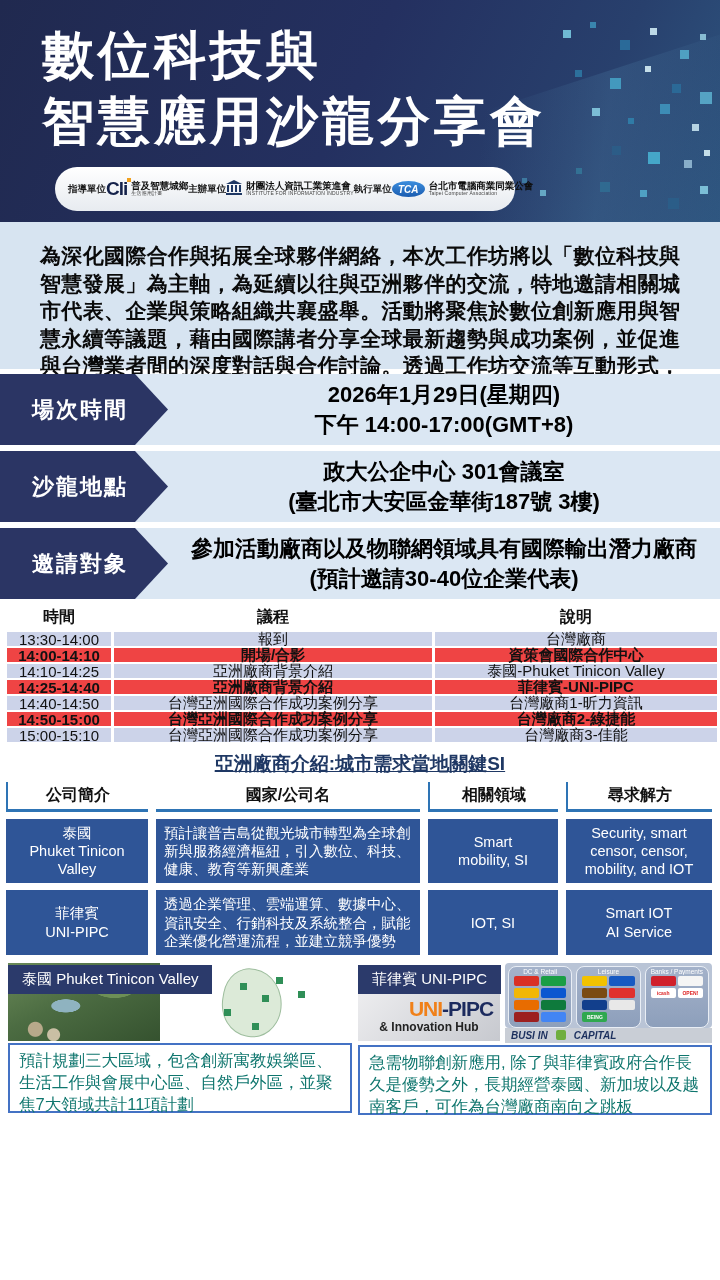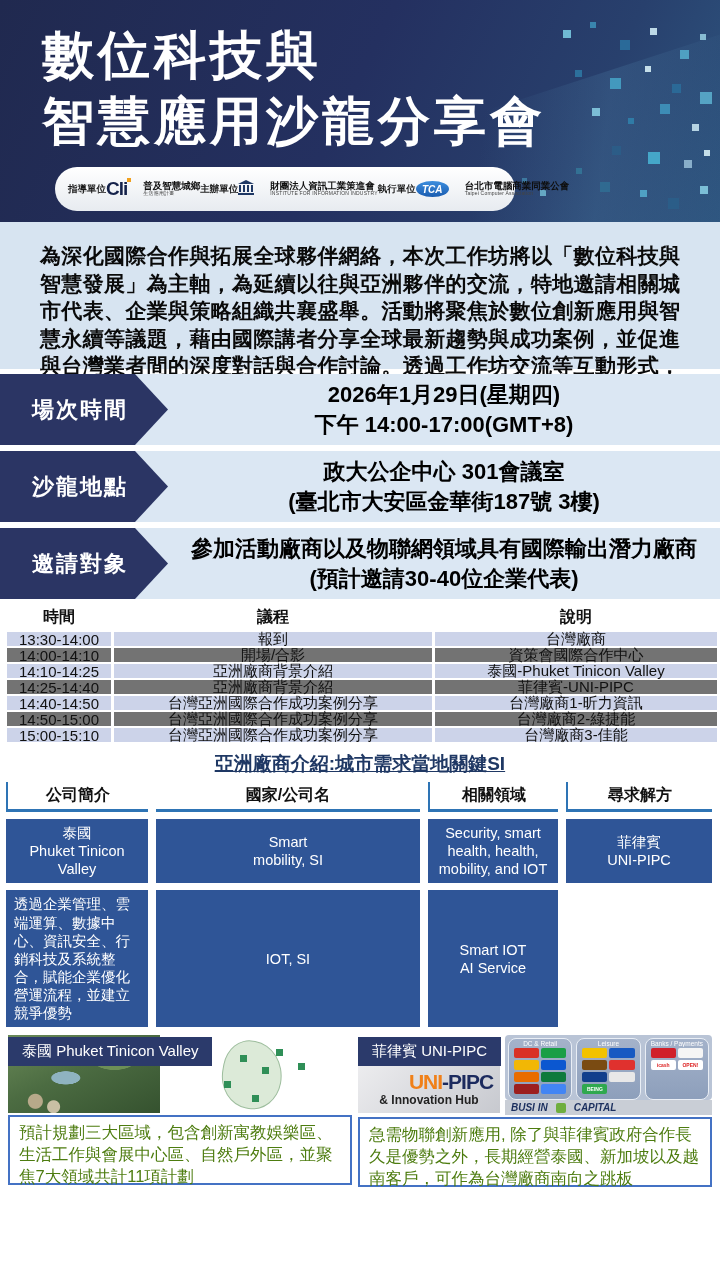--- a/index.html
+++ b/index.html
@@ -14,21 +14,21 @@
         transform:rotate(-18deg);}
   .hero-title{position:absolute;left:42px;top:22px;color:#fff;font-weight:900;
         font-size:52px;line-height:66px;letter-spacing:4px;}
   .logo-bar{position:absolute;left:55px;top:167px;width:460px;height:44px;box-sizing:border-box;
         background:linear-gradient(#ffffff,#e7ebf0);border-radius:22px;
         display:flex;align-items:center;justify-content:space-between;padding:0 13px;}
   .role{font-size:9.5px;font-weight:700;color:#1a1a1a;white-space:nowrap;}
   .org{display:flex;align-items:center;gap:4px;white-space:nowrap;}
   .cli-mark{position:relative;font-weight:900;font-size:19px;color:#15224a;letter-spacing:-1px;}
   .cli-mark::after{content:"";position:absolute;right:-4px;top:0;width:4px;height:4px;background:#f0a01e;}
-  .org-col{display:flex;flex-direction:column;line-height:1.05;margin-left:12px;}
+  .org-col{display:flex;flex-direction:column;line-height:1.05;}
   .org-name{font-size:9.5px;font-weight:800;color:#0e0e0e;}
   .org-sub{font-size:5px;color:#444;letter-spacing:.2px;}
   .tca-oval{width:33px;height:16px;border-radius:50%;background:linear-gradient(#3c8ede,#1a5cb0);
         color:#fff;font-weight:900;font-style:italic;font-size:10px;
         display:flex;align-items:center;justify-content:center;}
   .sq{position:absolute;}
 
   
   .intro{height:147px;background:#d7e4f1;box-sizing:border-box;padding:21px 40px 0 40px;font-family:Liberation Serif, serif;}
   .intro p{margin:0;font-size:21px;font-weight:700;color:#0a0a0a;line-height:27.5px;text-align:justify;}
@@ -44,21 +44,21 @@
         display:flex;flex-direction:column;justify-content:center;text-align:center;
         font-size:22px;font-weight:700;color:#000;line-height:30px;}
 
   
   .schedule{margin:4px 7px 0 7px;}
   .sch-grid{display:grid;grid-template-columns:104px 318px 282px;gap:2px 3px;}
   .sch-h{height:25px;display:flex;align-items:center;justify-content:center;
         font-size:16px;font-weight:600;color:#111;background:#fff;}
   .sch-c{height:14px;display:flex;align-items:center;justify-content:center;
         font-size:15px;color:#111;}
-  .bd{background:#ccd3e9;} .bl{background:#737373;}
+  .bd{background:#ccd3e9;} .bl{background:#ef4444;font-weight:bold;}
 
   
   .vendors-title{margin:9px 0 5px 0;text-align:center;font-size:19px;font-weight:700;
         color:#1f3864;text-decoration:underline;}
   .ven-grid{display:grid;grid-template-columns:142px 264px 130px 146px;gap:7px 8px;margin:0 6px;}
   .ven-h{height:24px;display:flex;align-items:flex-end;justify-content:center;
         font-size:16px;font-weight:700;color:#111;border-bottom:3px solid #2e74b5;padding-bottom:3px;}
   .ven-h.tick{border-left:2px solid #2e74b5;}
   .ven-c{background:#2f5597;color:#fff;display:flex;align-items:center;justify-content:center;
         text-align:center;font-size:14.5px;line-height:1.25;white-space:pre-line;
@@ -78,21 +78,21 @@
           radial-gradient(ellipse at 70% 30%,#6d8f56 0 22px,transparent 23px),
           linear-gradient(155deg,#6a8a58 0%,#4c6c42 45%,#35522f 100%);}
   .diagram{position:relative;flex:1;background:#fff;overflow:hidden;}
   .diagram::before{content:"";position:absolute;left:62px;top:6px;width:58px;height:66px;
         background:#dcead8;border:1px solid #9dbd9d;border-radius:46% 60% 50% 55%;transform:rotate(10deg);}
   .diagram::after{content:"";position:absolute;left:80px;top:20px;width:7px;height:7px;background:#2f8f57;
         box-shadow:22px 12px 0 #2f8f57,-16px 26px 0 #2f8f57,12px 40px 0 #2f8f57,36px -6px 0 #2f8f57,58px 8px 0 #2f8f57,-38px 2px 0 #77a;}
   .sc-label{position:absolute;top:2px;left:0;background:#2b3a6b;color:#fff;
         font-size:15px;font-weight:500;padding:5px 14px;white-space:nowrap;z-index:3;}
   .caption{margin-top:2px;background:#fff;border:2px solid #4472c4;box-sizing:border-box;
-        padding:4px 9px;font-size:16.5px;color:#4d7c0f;line-height:22px;height:70px;position:relative;z-index:4;}
+        padding:4px 9px;font-size:16.5px;color:#0f766e;line-height:22px;height:70px;position:relative;z-index:4;}
   .right-top{display:flex;gap:5px;}
   .right-col1{width:142px;}
   .uni-logo{margin-top:28px;height:50px;background:linear-gradient(135deg,#ededef,#c7c9cf);
         display:flex;flex-direction:column;align-items:center;justify-content:center;line-height:1;}
   .uni-main{font-weight:900;font-size:21px;letter-spacing:-1px;}
   .uni-main .u{color:#f08019;margin-left:44px;} .uni-main .p{color:#1b2a5e;}
   .uni-sub{font-weight:800;font-size:12px;color:#222;margin-top:2px;}
   .collage{flex:1;background:#b9c4d6;border-radius:4px;padding:3px 3px 0 3px;height:62px;display:flex;gap:4px;}
   .card{flex:1;background:linear-gradient(#a4b2ca,#8d9fbb);border:1px solid #e9eef5;border-radius:8px;
         padding:1px 2px;overflow:hidden;}
@@ -249,24 +249,25 @@
   <div class="vendors-title">亞洲廠商介紹:城市需求當地關鍵SI</div>
   <div class="ven-grid">
     <div class="ven-h tick">公司簡介</div>
     <div class="ven-h">國家/公司名</div>
     <div class="ven-h tick">相關領域</div>
     <div class="ven-h tick">尋求解方</div>
 
     <div class="ven-c">泰國
 Phuket Tinicon
 Valley</div>
+    <div class="ven-c desc">預計讓普吉島從觀光城市轉型為全球創新與服務經濟樞紐，引入數位、科技、健康、教育等新興產業</div>
     <div class="ven-c">Smart
 mobility, SI</div>
     <div class="ven-c">Security, smart
-health, health,
+censor, censor,
 mobility, and IOT</div>
 
     <div class="ven-c">菲律賓
 UNI-PIPC</div>
     <div class="ven-c desc">透過企業管理、雲端運算、數據中心、資訊安全、行銷科技及系統整合，賦能企業優化營運流程，並建立競爭優勢</div>
     <div class="ven-c">IOT, SI</div>
     <div class="ven-c">Smart IOT
 AI Service</div>
   </div>
 

